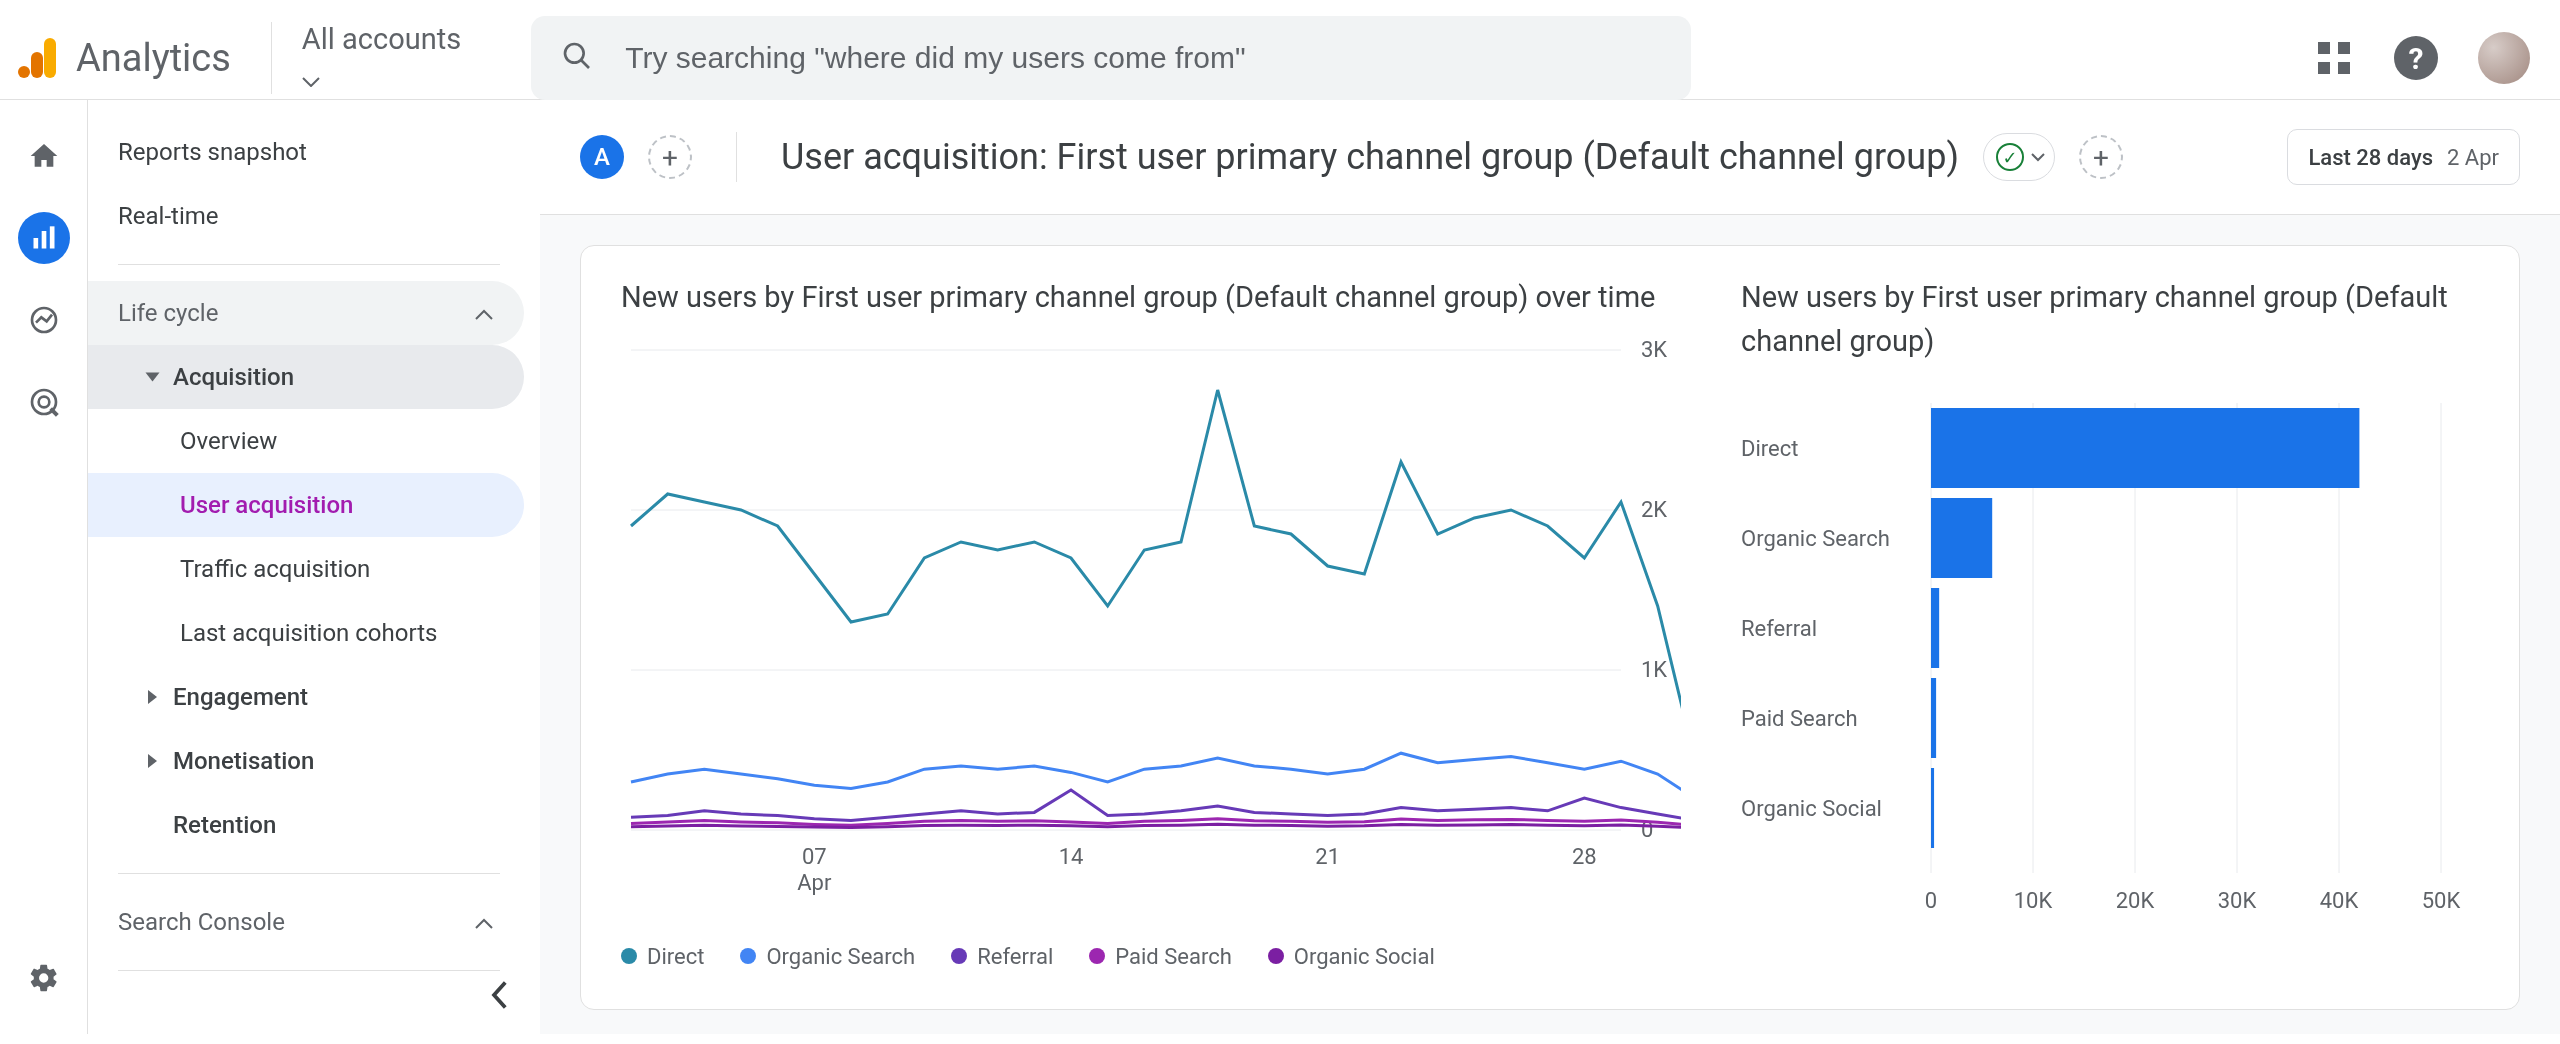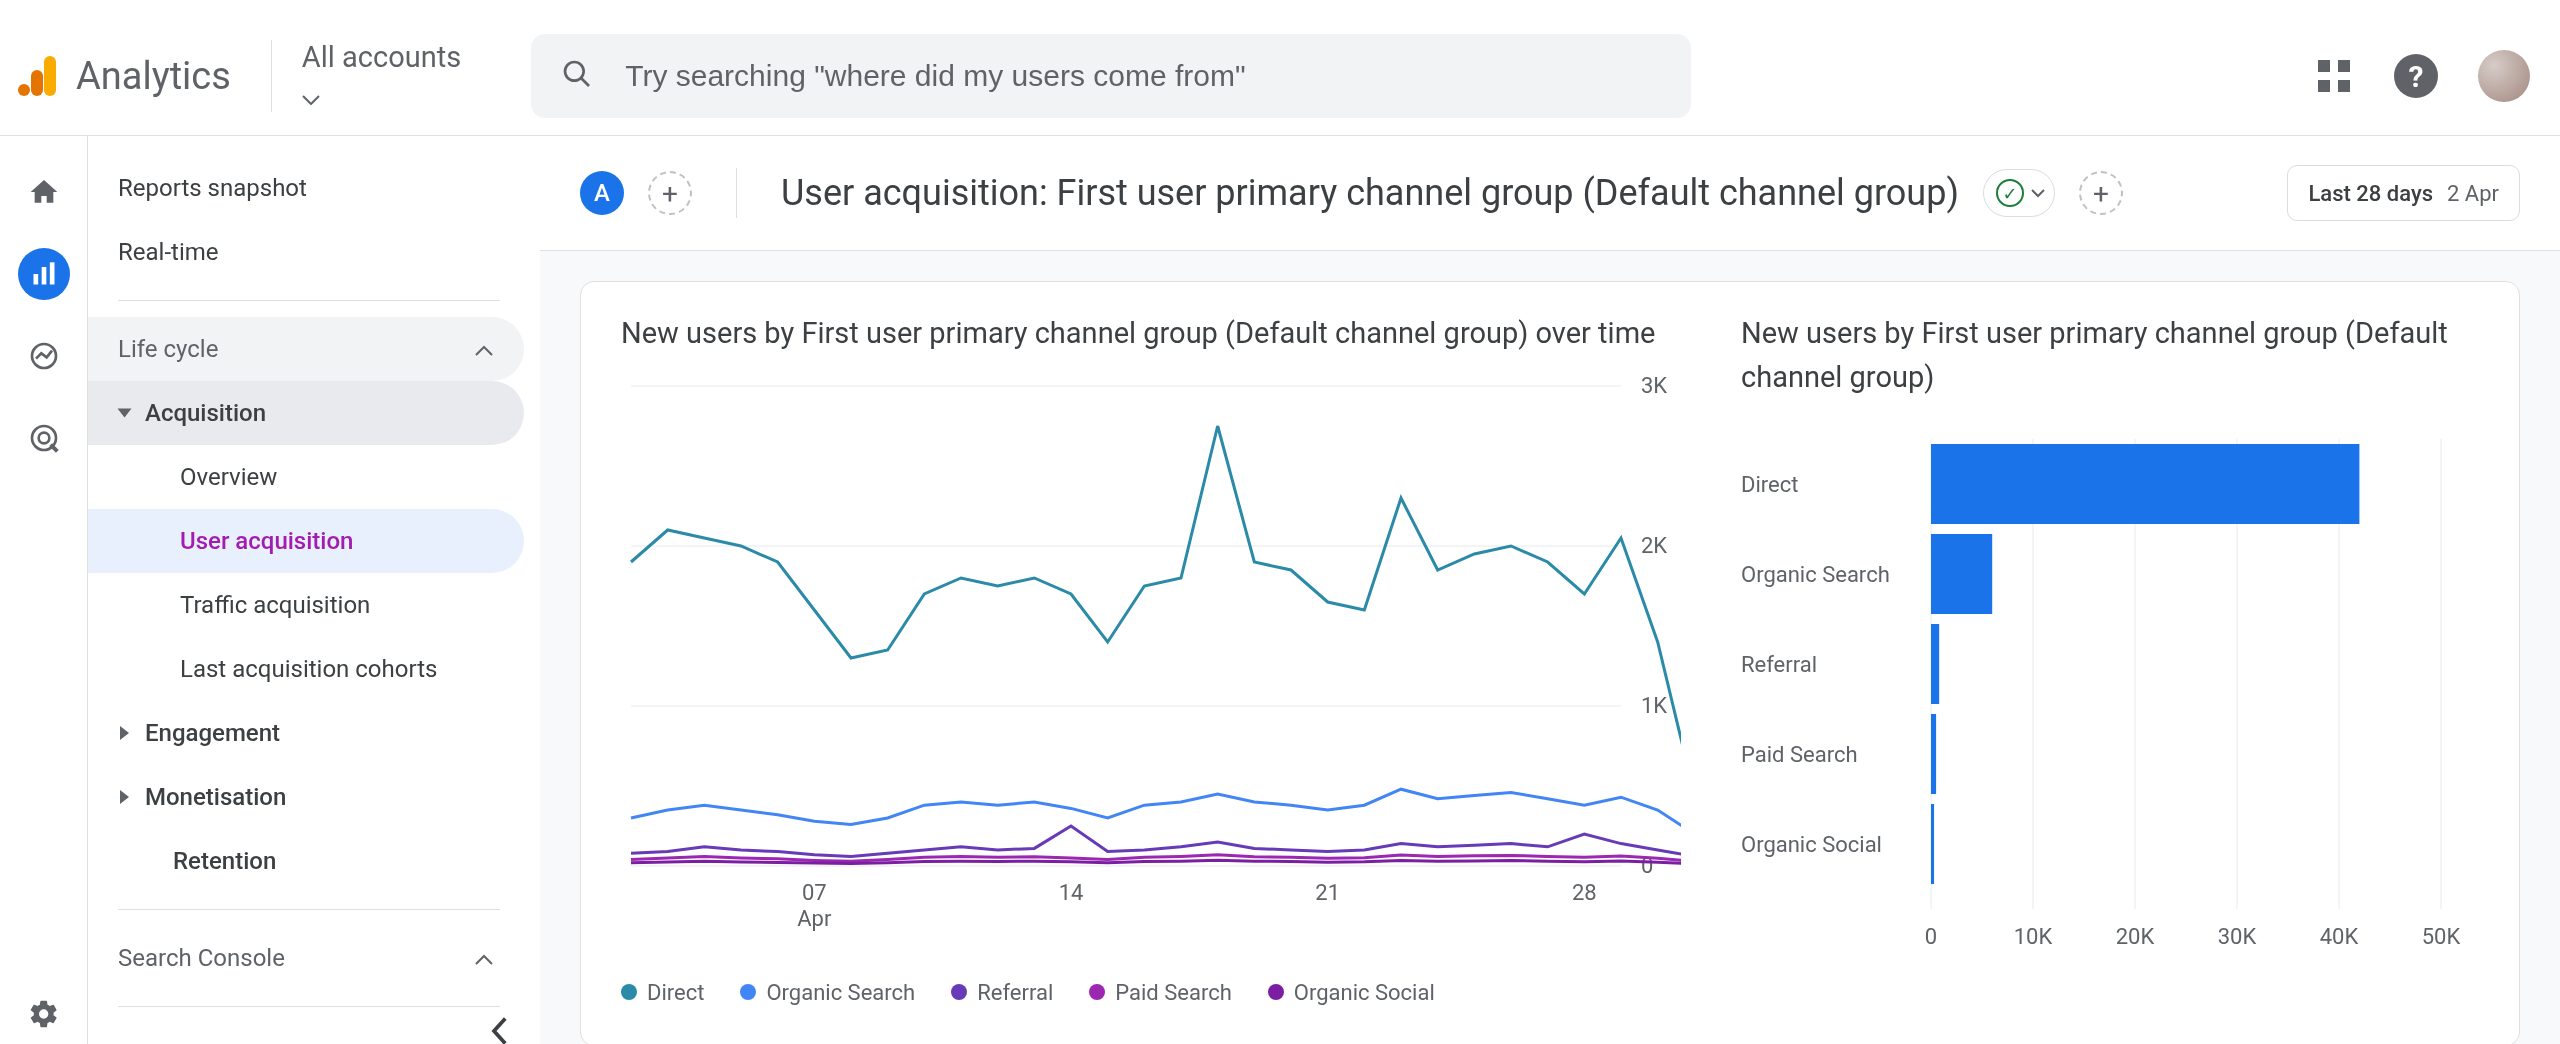--- a/index.html
+++ b/index.html
@@ -1,20 +1,20 @@
 <!DOCTYPE html>
 <html><head>
 <meta charset="utf-8">
 <style>
   * { box-sizing: border-box; }
   html, body { margin:0; padding:0; font-family: "Google Sans", Roboto, Arial, sans-serif; background:#fff; color:#3c4043; }
   body { width:2560px; height:1044px; overflow:hidden; }
 
   
-  .top-header { display:flex; align-items:center; height:136px; border-bottom:1px solid #e0e0e0; padding:17px 30px 0 18px; }
+  .top-header { display:flex; align-items:center; height:100px; border-bottom:1px solid #e0e0e0; padding:17px 30px 0 18px; }
   .brand { display:flex; align-items:center; gap:18px; }
   .brand-logo svg { display:block; }
   .brand-name { font-size:38px; color:#5f6368; letter-spacing:0px; }
   .account-switcher { margin-left:40px; padding-left:30px; border-left:1px solid #e0e0e0; display:flex; flex-direction:column; color:#5f6368; font-size:29px; cursor:pointer; }
   .account-switcher .caret { margin-top:4px; }
   .searchbar { margin-left:70px; flex:0 0 1160px; height:84px; background:#f1f3f4; border-radius:14px; display:flex; align-items:center; padding:0 30px; gap:30px; }
   .searchbar input { border:none; background:transparent; outline:none; font-size:30px; color:#5f6368; width:100%; }
   .searchbar input::placeholder { color:#5f6368; }
   .header-spacer { flex:1; }
   .header-icons { display:flex; align-items:center; gap:40px; }
@@ -28,21 +28,21 @@
   .rail { width:88px; background:#fff; border-right:1px solid #e0e0e0; display:flex; flex-direction:column; align-items:center; padding-top:30px; gap:30px; }
   .rail-item { width:52px; height:52px; border-radius:50%; display:flex; align-items:center; justify-content:center; color:#5f6368; cursor:pointer; }
   .rail-item.active { background:#1a73e8; color:#fff; }
   .rail-spacer { flex:1; }
   .rail-settings { margin-bottom:30px; }
 
   .nav-panel { width:452px; background:#fff; padding:20px 0 0 0; position:relative; }
   .nav-item { display:flex; align-items:center; height:64px; padding:0 30px; font-size:24px; color:#3c4043; cursor:pointer; border-radius:0 40px 40px 0; margin-right:16px; }
   .nav-section { display:flex; align-items:center; justify-content:space-between; height:64px; padding:0 30px; font-size:24px; color:#5f6368; margin-right:16px; border-radius:0 40px 40px 0; cursor:pointer; }
   .nav-section.highlight { background:#f1f3f4; }
-  .nav-sub { padding-left:32px; font-weight:500; }
+  .nav-sub { padding-left:60px; font-weight:500; }
   .nav-sub.active-parent { background:#e8eaed; }
   .nav-sub.active-parent .tri { margin-right:16px; }
   .nav-leaf { padding-left:92px; font-weight:400; }
   .nav-leaf.selected { background:#e8f0fe; color:#a21caf; font-weight:500; }
   .nav-divider { margin:16px 40px 16px 30px; border:none; border-top:1px solid #e0e0e0; }
   .nav-collapse { position:absolute; bottom:20px; right:30px; cursor:pointer; }
   .tri { display:inline-block; width:0; height:0; border-top:7px solid transparent; border-bottom:7px solid transparent; border-left:9px solid #5f6368; margin-right:16px; }
   .tri.down { transform: rotate(90deg); }
   .chev { color:#5f6368; }
 

